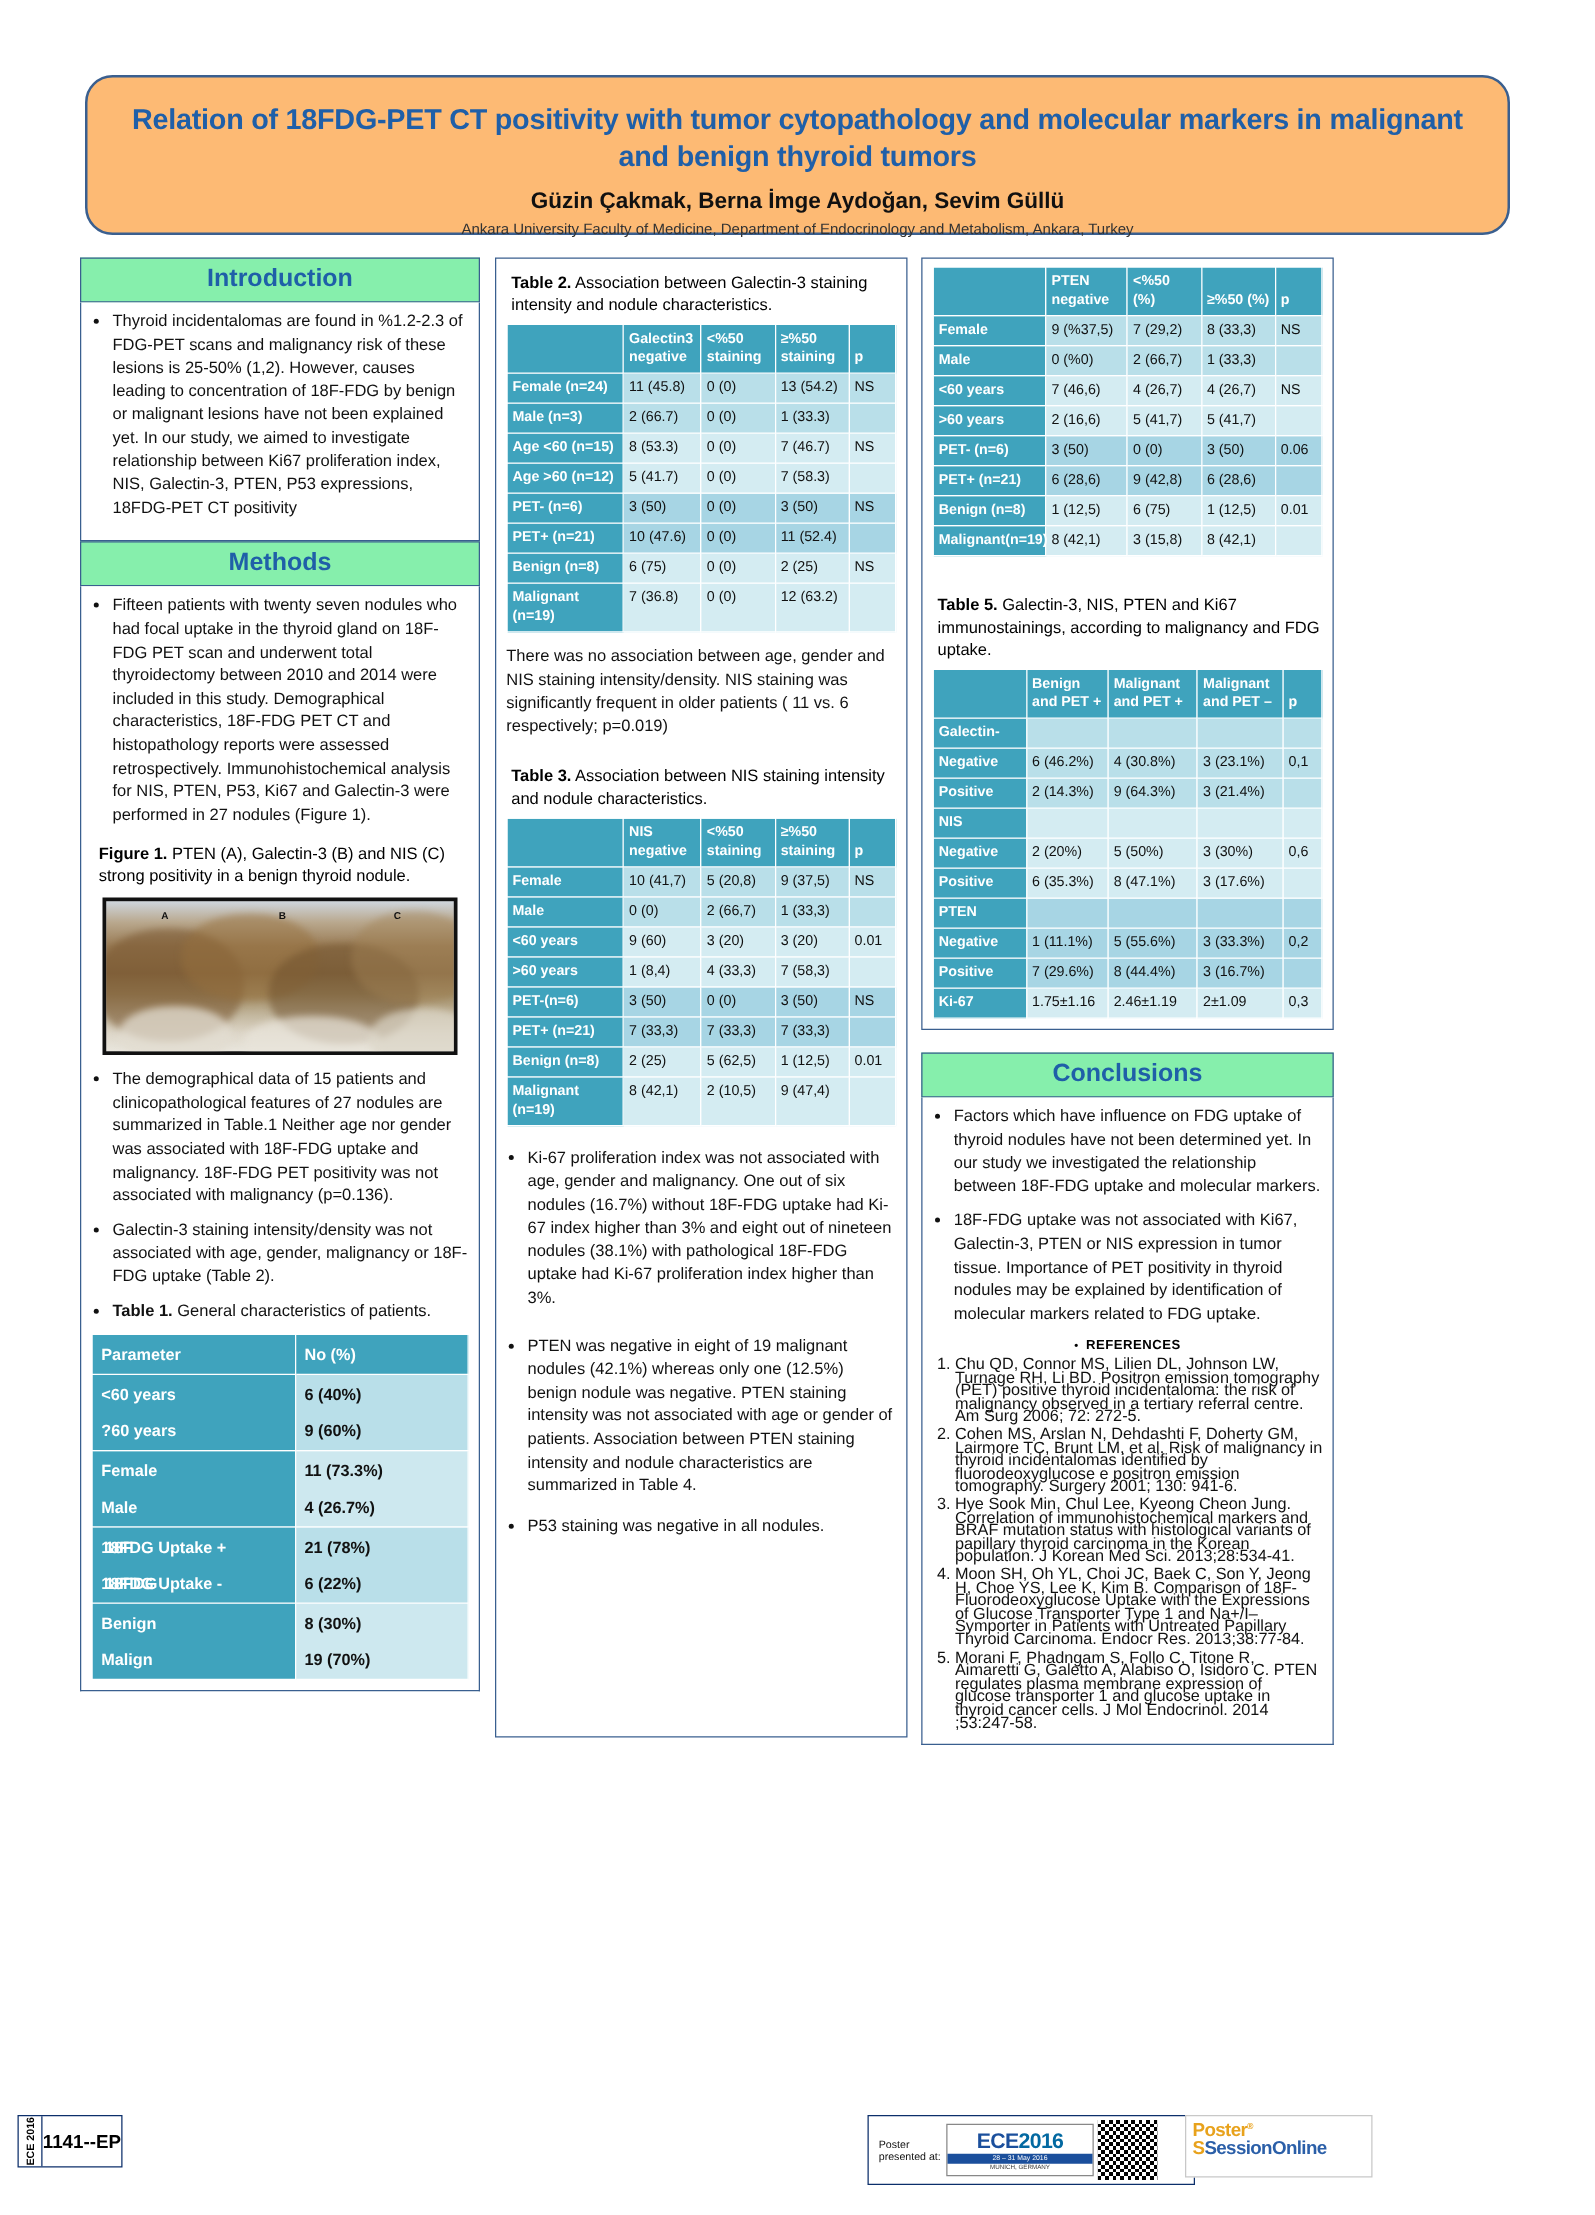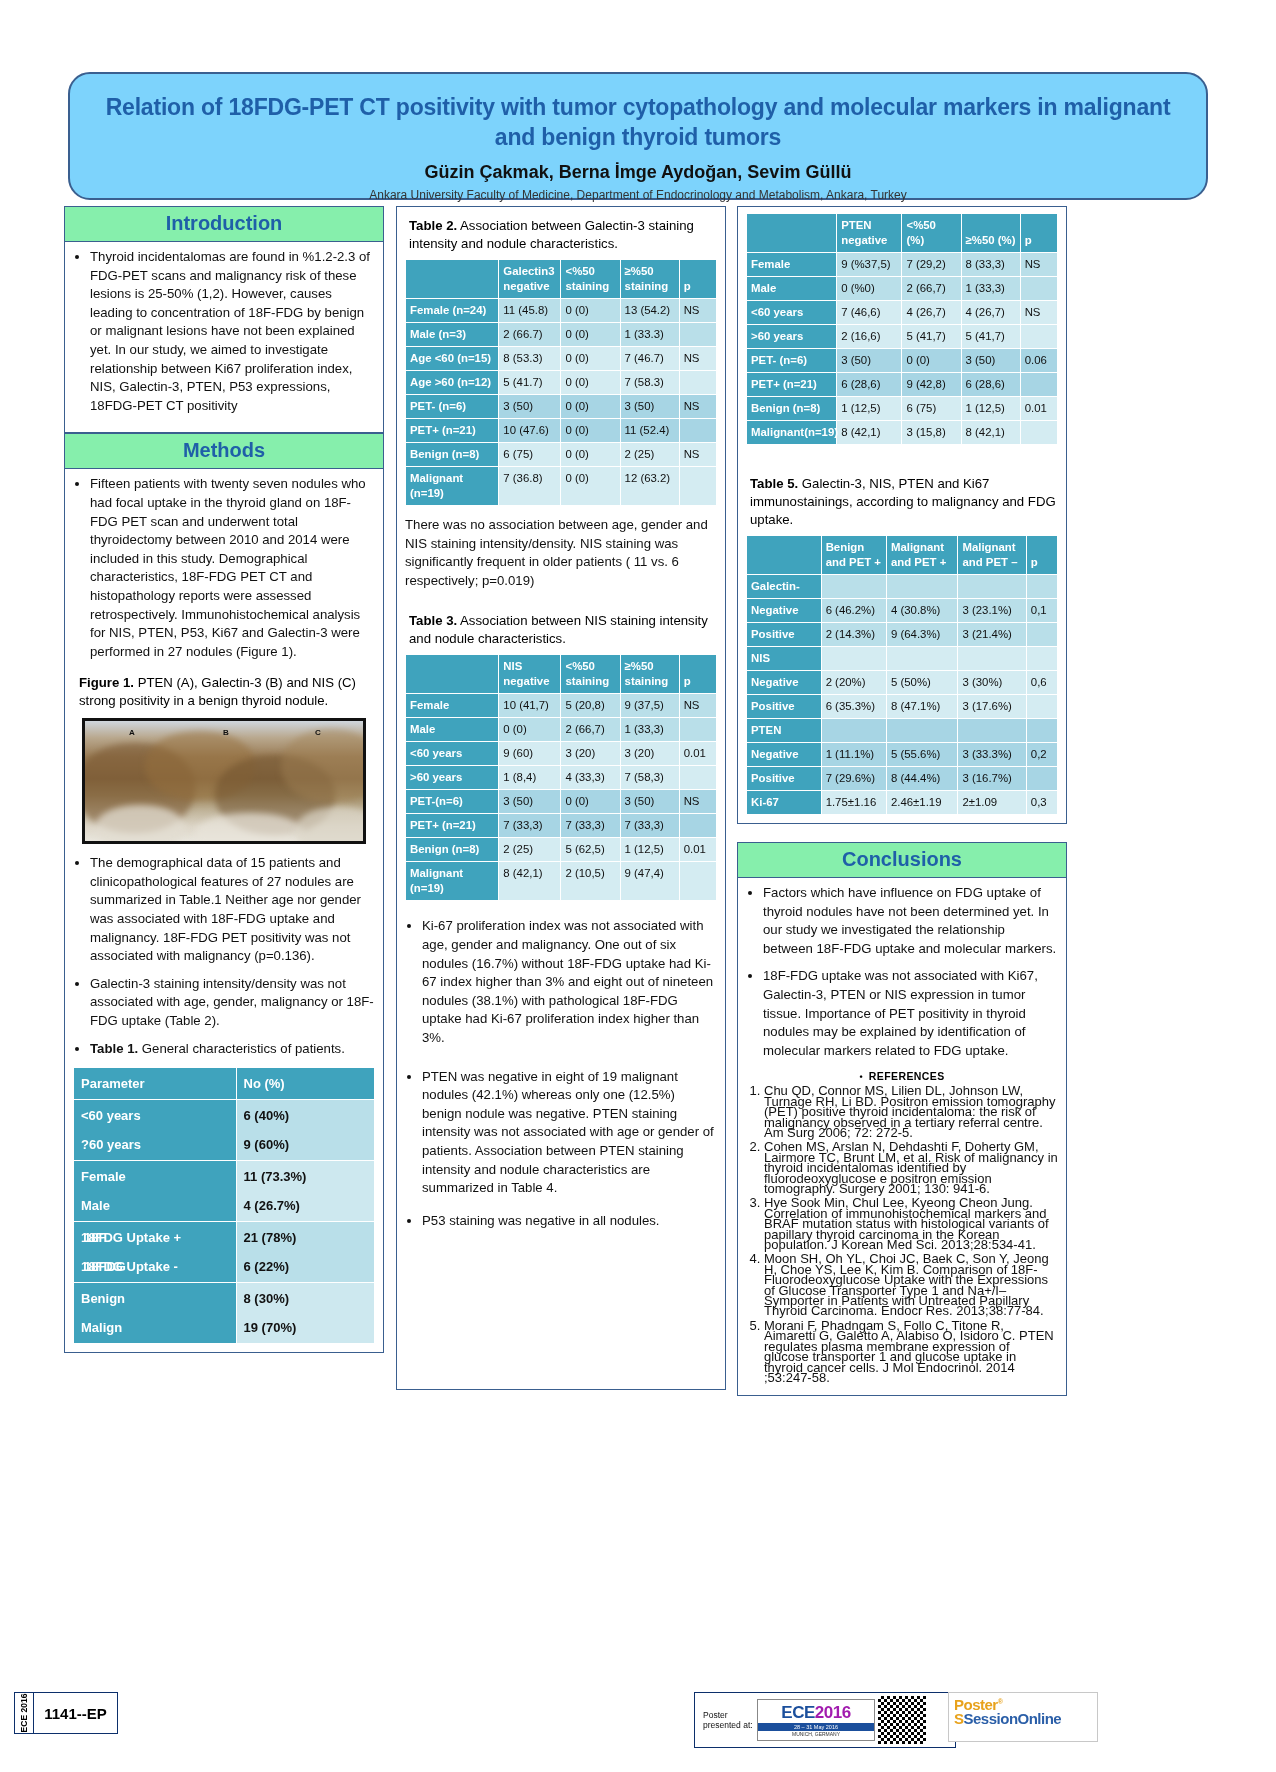--- a/index.html
+++ b/index.html
@@ -7,22 +7,22 @@
   body {
     width:1276px; height:1772px;
     background:#ffffff;
     font-family:"Liberation Sans", sans-serif;
     position:relative;
     overflow:hidden;
   }
 
   
   .title-banner{
-    position:absolute; left:68px; top:72px; width:1140px; height:128px;
-    border:2px solid #3a5f8f; border-radius:22px; background:#7dd3fc;
+    position:absolute; left:68px; top:60px; width:1140px; height:128px;
+    border:2px solid #3a5f8f; border-radius:22px; background:#fdba74;
     padding:10px 24px 0 24px;
   }
   .poster-title{
     text-align:center; color:#1f5fa8; font-weight:bold;
     font-size:23px; line-height:30px; letter-spacing:-0.2px;
     margin:8px 0 0 0;
   }
   .authors{
     text-align:center; font-size:18px; font-weight:bold; color:#111;
     margin-top:10px;
@@ -99,21 +99,21 @@
   
   .refs-title{ text-align:center; font-size:10.5px; font-weight:bold;
     letter-spacing:.4px; margin:10px 0 4px 0; }
   ol.refs{ margin:0; padding-left:18px; }
   ol.refs li{ font-size:13px; line-height:10.4px; margin-bottom:4px;
     color:#111; text-align:left; }
 
   
   .footer{ position:absolute; left:0; top:1688px; width:1276px; height:70px; }
   .f-badge{
-    position:absolute; left:14px; top:4px; width:104px; height:42px;
+    position:absolute; left:14px; top:4px; width:84px; height:42px;
     border:1.5px solid #0c2f6b; display:flex; align-items:center;
   }
   .f-badge .side{
     width:19px; height:100%; border-right:1.5px solid #0c2f6b;
     display:flex; align-items:center; justify-content:center;
   }
   .f-badge .side span{
     transform:rotate(-90deg); font-size:8.5px; white-space:nowrap; font-weight:bold;
   }
   .f-badge .num{ flex:1; text-align:center; font-size:15px; font-weight:bold; }
@@ -125,21 +125,21 @@
   .f-present{
     position:absolute; left:694px; top:4px; width:262px; height:56px;
     border:1.5px solid #0c2f6b; display:flex; align-items:center; padding:0 8px;
   }
   .f-present .lbl{ font-size:8.5px; line-height:10px; width:54px; color:#111; }
   .ece-logo{
     width:118px; height:42px; background:#fff; border:1px solid #888;
     display:flex; flex-direction:column; justify-content:center; align-items:center;
   }
   .ece-top{ font-size:17px; font-weight:bold; color:#1b4f9c; letter-spacing:-0.5px; }
-  .ece-top i{ font-style:normal; color:#a21caf; }
+  .ece-top i{ font-style:normal; color:#0369a1; }
   .ece-bar{ background:#1b4f9c; color:#fff; font-size:5.5px; width:100%;
     text-align:center; padding:1px 0; }
   .ece-sub{ font-size:5px; color:#333; }
   .qr{
     position:absolute; left:876px; top:6px; width:52px; height:52px;
     background:
       repeating-linear-gradient(90deg,#000 0 3px,#fff 3px 6px),
       repeating-linear-gradient(0deg,#000 0 3px,#fff 3px 6px);
     background-blend-mode:difference; border:2px solid #fff;
   }

